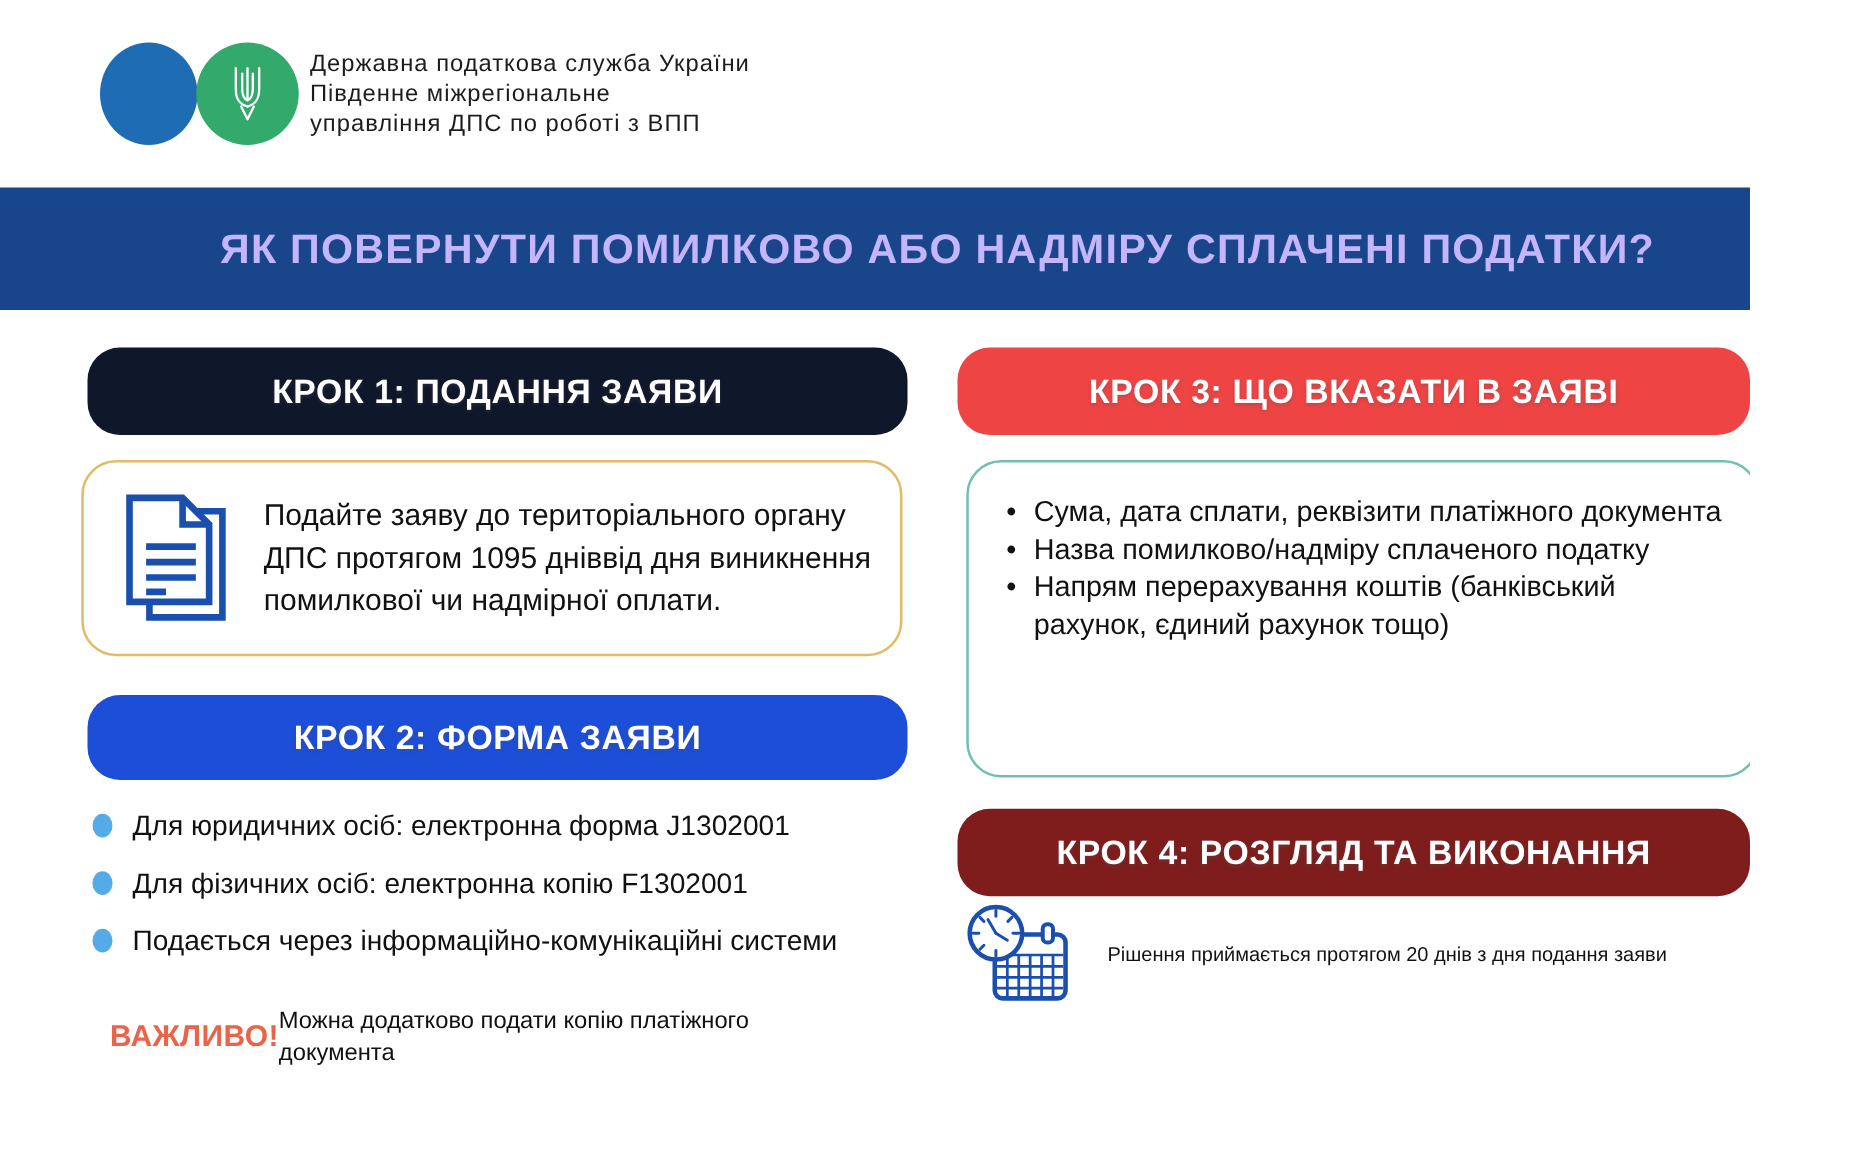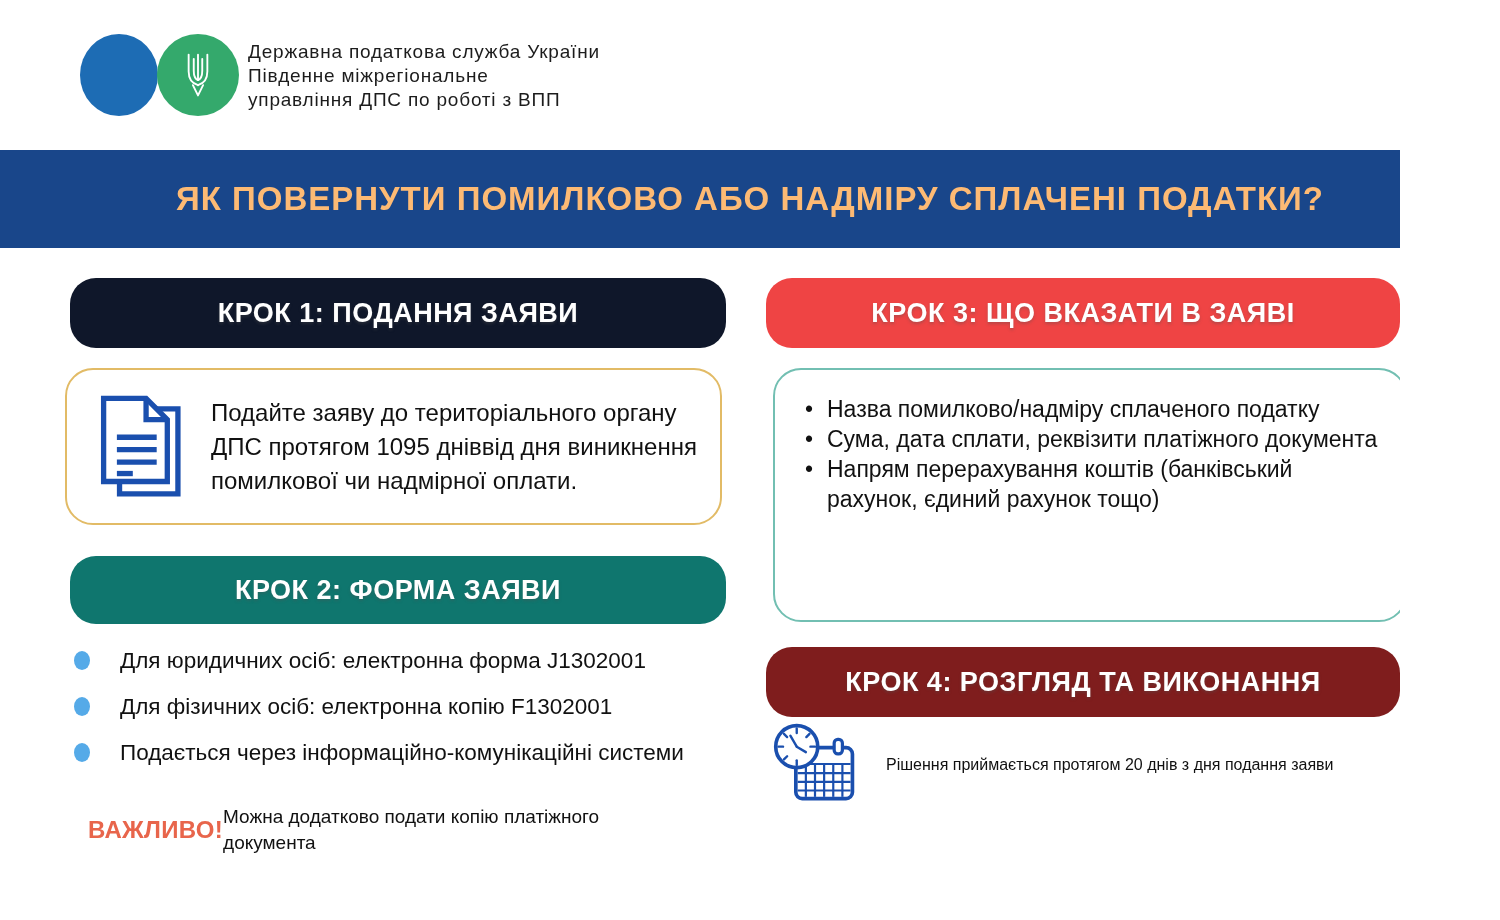--- a/index.html
+++ b/index.html
@@ -11,46 +11,46 @@
   .header-logos{position:absolute;top:34px;left:80px;display:flex;align-items:center;}
   .circle-blue{width:78px;height:82px;border-radius:50%;background:#1d6cb4;}
   .circle-green{width:82px;height:82px;border-radius:50%;background:#34a96c;margin-left:-1px;
     display:flex;align-items:center;justify-content:center;}
   .org-text{position:absolute;top:40px;left:248px;font-size:19px;line-height:24px;
     color:#1c1c1c;letter-spacing:0.8px;}
   .org-text span{display:block;}
   
   .title-band{position:absolute;top:150px;left:0;width:1500px;height:98px;background:#19468a;
     display:flex;align-items:center;justify-content:center;}
-  .title-band h1{margin:0;color:#fdba74;font-size:33px;font-weight:700;letter-spacing:1px;white-space:nowrap;}
+  .title-band h1{margin:0;color:#c4b5fd;font-size:33px;font-weight:700;letter-spacing:1px;white-space:nowrap;}
   
   .step-banner{position:absolute;height:70px;border-radius:26px;display:flex;align-items:center;
     justify-content:center;color:#fff;font-weight:700;font-size:27px;letter-spacing:0.5px;
     text-shadow:0 2px 3px rgba(80,80,80,0.35);white-space:nowrap;}
   .gold{background:#0f172a;}
-  .lightblue{background:#0f766e;}
+  .lightblue{background:#1d4ed8;}
   .teal{background:#ef4444;}
   .green{background:#7f1d1d;}
   #banner-step1{left:70px;top:278px;width:656px;}
   #banner-step2{left:70px;top:556px;width:656px;height:68px;}
   #banner-step3{left:766px;top:278px;width:634px;}
   #banner-step4{left:766px;top:647px;width:634px;}
   
   .info-box{position:absolute;background:#fff;border-radius:28px;box-sizing:border-box;}
   #box-step1{left:65px;top:368px;width:657px;height:157px;border:2px solid #e2bb66;
     display:flex;align-items:center;gap:26px;padding:8px 18px 8px 26px;}
   #box-step1 p{margin:0;font-size:24px;line-height:34px;}
   #box-step3{left:773px;top:368px;width:634px;height:254px;border:2px solid #72bfb2;
     padding:24px 26px 18px 26px;}
   #box-step3 ul{margin:0;padding:0;list-style:none;font-size:23px;line-height:30px;}
   #box-step3 li{position:relative;padding-left:26px;}
   #box-step3 li::before{content:"\2022";position:absolute;left:4px;}
   
   .bullets{position:absolute;left:74px;top:646px;width:670px;}
-  .bullet-item{display:flex;gap:30px;margin-bottom:16px;font-size:22.5px;line-height:30px;}
+  .bullet-item{display:flex;gap:16px;margin-bottom:16px;font-size:22.5px;line-height:30px;}
   .dot{flex:0 0 auto;width:16px;height:19px;border-radius:50%;background:#55aae8;margin-top:5px;}
   
   .important{position:absolute;left:88px;top:804px;display:flex;align-items:center;width:680px;}
   .important-label{color:#e8654b;font-weight:700;font-size:24px;letter-spacing:0.3px;flex:0 0 auto;}
   .important-note{font-size:19px;line-height:26px;width:470px;}
   
   .decision{position:absolute;left:772px;top:722px;display:flex;gap:26px;align-items:center;}
   .decision p{margin:2px;font-size:16px;line-height:31px;}
   .icon-wrap{flex:0 0 auto;line-height:0;}
 </style>
@@ -128,22 +128,22 @@
   <div class="important">
     <span class="important-label">ВАЖЛИВО!</span>
     <span class="important-note">Можна додатково подати копію платіжного документа</span>
   </div>
 
   <div id="banner-step3" class="step-banner teal">
     <span>КРОК 3: ЩО ВКАЗАТИ В ЗАЯВІ</span>
   </div>
   <div id="box-step3" class="info-box">
     <ul>
+      <li>Сума, дата сплати, реквізити платіжного документа</li>
       <li>Назва помилково/надміру сплаченого податку</li>
-      <li>Сума, дата сплати, реквізити платіжного документа</li>
       <li>Напрям перерахування коштів (банківський рахунок, єдиний рахунок тощо)</li>
     </ul>
   </div>
 
   <div id="banner-step4" class="step-banner green">
     <span>КРОК 4: РОЗГЛЯД ТА ВИКОНАННЯ</span>
   </div>
   <div class="decision">
     <span class="icon-wrap">
       <svg viewBox="0 0 94 92" width="86" height="84" aria-hidden="true">

